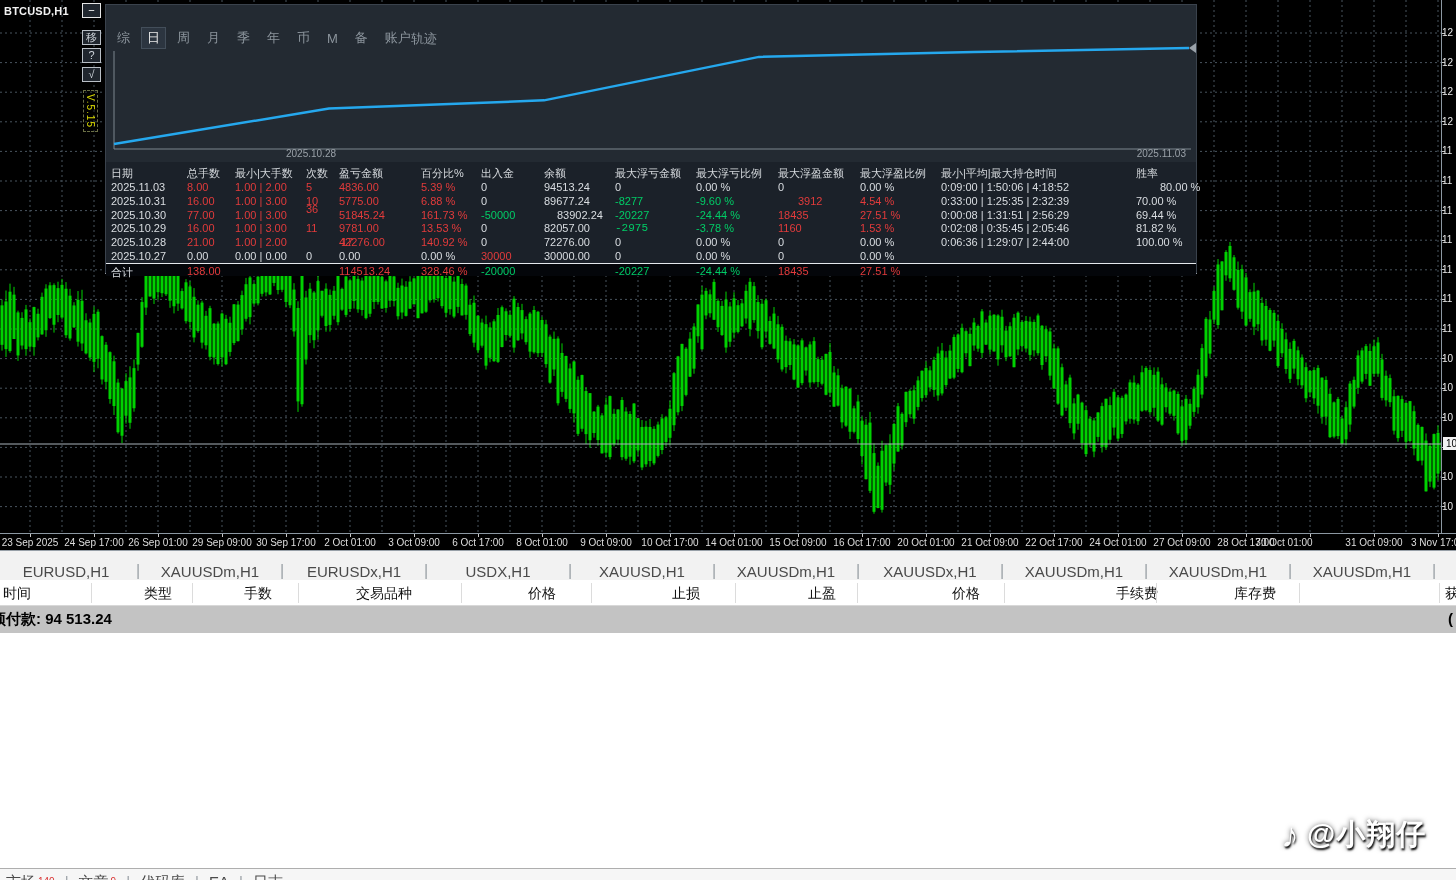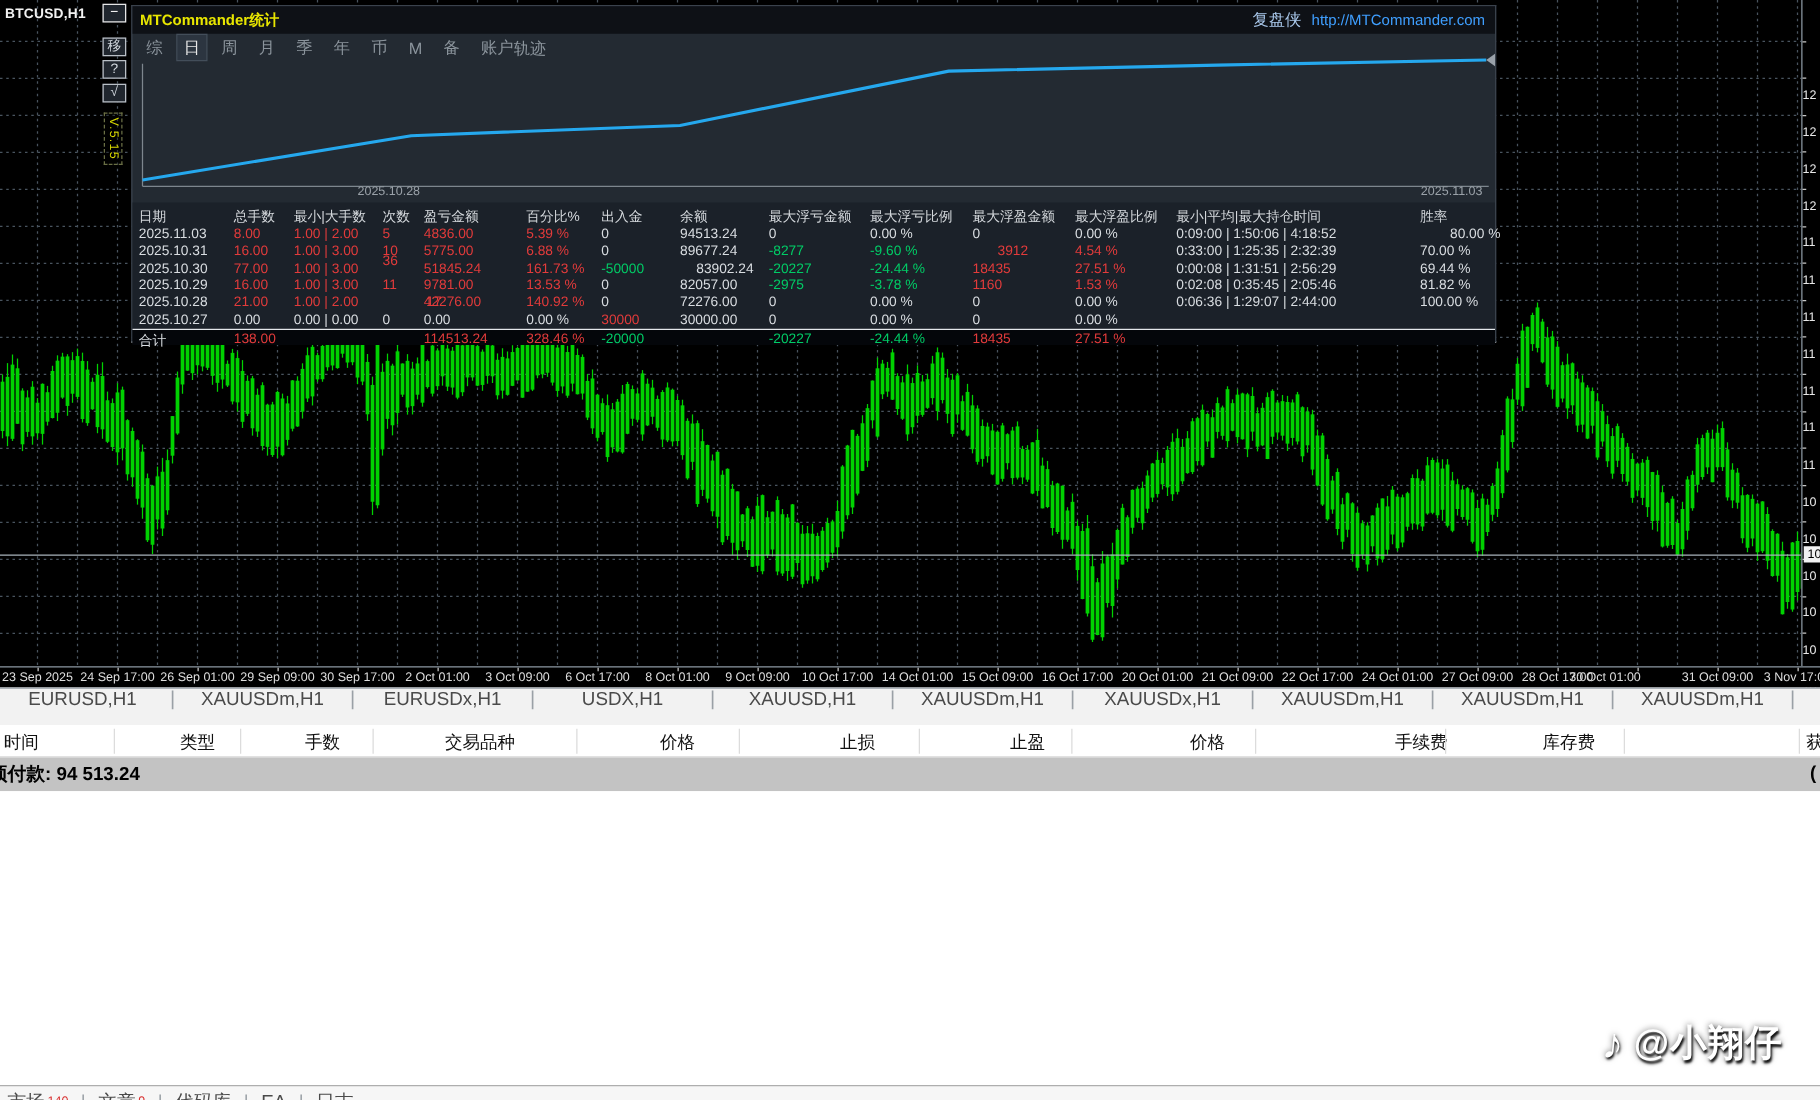--- a/index.html
+++ b/index.html
@@ -5,21 +5,21 @@
   * { margin:0; padding:0; box-sizing:border-box; }
   html,body { width:1456px; height:880px; overflow:hidden; background:#fff;
     font-family:"Liberation Sans", sans-serif; }
   #root { position:relative; width:1456px; height:880px; background:#fff; overflow:hidden; }
 
   
   #chart-region { position:absolute; left:0; top:0; width:1456px; height:550px; background:#000; }
   #chart-svg { position:absolute; left:0; top:0; }
   #symbol-label { position:absolute; left:4px; top:5px; color:#f2f2f2; font-size:11px; font-weight:bold; letter-spacing:.2px; }
   #price-axis { position:absolute; left:1441px; top:0; width:15px; height:533px; background:#000; border-left:1px solid #8c98a2; }
-  .price-label { position:absolute; left:0; color:#e8e8e8; font-size:10px; white-space:nowrap;margin-top:44px; }
+  .price-label { position:absolute; left:0; color:#e8e8e8; font-size:10px; white-space:nowrap; }
   .price-tick { position:absolute; left:0; width:3px; height:1px; background:#c8c8c8; }
   #current-price-box { position:absolute; left:1px; width:14px; height:13px; background:#f2f2f2; color:#000;
      font-size:10px; line-height:13px; padding-left:3px; }
   #time-axis { position:absolute; left:0; top:533px; width:1456px; height:17px; background:#000;
      border-top:1px solid #8c98a2; overflow:hidden; }
   .time-label { position:absolute; top:3px; color:#dedede; font-size:10px; white-space:nowrap; transform:translateX(-50%); }
   .time-tick { position:absolute; top:0; width:1px; height:3px; background:#c8c8c8; }
 
   
   #side-buttons { position:absolute; left:82px; top:3px; width:20px; }
@@ -51,21 +51,21 @@
 
   
   #panel-table { position:absolute; left:0; top:157px; width:100%; height:113px; background:#1b2129; }
   .cell { position:absolute; font-size:11px; white-space:nowrap; }
   .cw { color:#d9dde1; } .cr { color:#e23b3b; } .cg { color:#00cc66; } .ch { color:#d4d8dc; }
   #total-row-bg { position:absolute; left:0; top:101px; width:100%; height:12.5px; background:#04060a;
      border-top:1px solid #e4e8ec; }
 
   
   #tabs-row { position:absolute; left:0; top:550px; width:1456px; height:30px; background:#f2f2f2;
-     border-top:1px solid #98a0a8; display:flex; align-items:flex-start; overflow:hidden; }
+     border-top:1px solid #98a0a8; display:flex; align-items:flex-end; overflow:hidden; }
   .sym-tab { flex:0 0 auto; width:132px; text-align:center; color:#4a4a4a; font-size:15px; cursor:default; white-space:nowrap; }
   .tab-sep { color:#9aa0a6; font-size:16px; flex:0 0 auto; width:12px; text-align:center; }
   #trade-header { position:absolute; left:0; top:580px; width:1456px; height:26px; background:#fff;
      border-bottom:1px solid #d8d8d8; overflow:hidden; }
   .th-cell { position:absolute; top:5px; color:#111; font-size:14px; white-space:nowrap; }
   .th-sep { position:absolute; top:3px; width:1px; height:20px; background:#dcdcdc; }
   #status-row { position:absolute; left:0; top:606px; width:1456px; height:27px; background:#c3c3c3; overflow:hidden; }
   #status-text { position:absolute; left:-9px; top:4px; color:#000; font-size:15px; font-weight:bold; white-space:nowrap; }
   #status-right { position:absolute; left:1448px; top:4px; color:#000; font-size:15px; font-weight:bold; }
   #workspace-white { position:absolute; left:0; top:633px; width:1456px; height:235px; background:#fff; }
@@ -972,27 +972,20 @@
 
   <div id="side-buttons">
     <div class="side-btn b1">−</div>
     <div class="side-btn b2">移</div>
     <div class="side-btn b3">?</div>
     <div class="side-btn b4">√</div>
     <div id="version-tag">V.5.15</div>
   </div>
 
   <div id="panel">
-    <div id="panel-titlebar">
-      <span id="panel-title">MTCommander统计</span>
-      <span id="panel-brand">
-        <span id="brand-name">复盘侠</span>
-        <span id="brand-url">http://MTCommander.com</span>
-      </span>
-    </div>
     <div id="panel-menu">
         <div class="menu-item">综</div>
         <div class="menu-item selected">日</div>
         <div class="menu-item">周</div>
         <div class="menu-item">月</div>
         <div class="menu-item">季</div>
         <div class="menu-item">年</div>
         <div class="menu-item">币</div>
         <div class="menu-item">M</div>
         <div class="menu-item">备</div>
@@ -1065,21 +1058,21 @@
         <div class="cell cw" style="left: 835px; top: 46.6px;">0:00:08 | 1:31:51 | 2:56:29</div>
         <div class="cell cw" style="left: 1030px; top: 46.6px;">69.44 %</div>
         <div class="cell cw" style="left: 5px; top: 60.4px;">2025.10.29</div>
         <div class="cell cr" style="left: 81px; top: 60.4px;">16.00</div>
         <div class="cell cr" style="left: 129px; top: 60.4px;">1.00 | 3.00</div>
         <div class="cell cr" style="left: 200px; top: 60.4px;">11</div>
         <div class="cell cr" style="left: 233px; top: 60.4px;">9781.00</div>
         <div class="cell cr" style="left: 315px; top: 60.4px;">13.53 %</div>
         <div class="cell cw" style="left: 375px; top: 60.4px;">0</div>
         <div class="cell cw" style="left: 438px; top: 60.4px;">82057.00</div>
-        <div class="cell cg" style="left: 509px; top: 60.4px;">-2975</div>
+        <div class="cell cg" style="left: 509px; top: 60.4px; font-family: Liberation Mono, monospace;">-2975</div>
         <div class="cell cg" style="left: 590px; top: 60.4px;">-3.78 %</div>
         <div class="cell cr" style="left: 672px; top: 60.4px;">1160</div>
         <div class="cell cr" style="left: 754px; top: 60.4px;">1.53 %</div>
         <div class="cell cw" style="left: 835px; top: 60.4px;">0:02:08 | 0:35:45 | 2:05:46</div>
         <div class="cell cw" style="left: 1030px; top: 60.4px;">81.82 %</div>
         <div class="cell cw" style="left: 5px; top: 74.2px;">2025.10.28</div>
         <div class="cell cr" style="left: 81px; top: 74.2px;">21.00</div>
         <div class="cell cr" style="left: 129px; top: 74.2px;">1.00 | 2.00</div>
         <div class="cell cr" style="left: 200px; top: 74.2px; margin-left: 35px;">17</div>
         <div class="cell cr" style="left: 233px; top: 74.2px;">42276.00</div>

